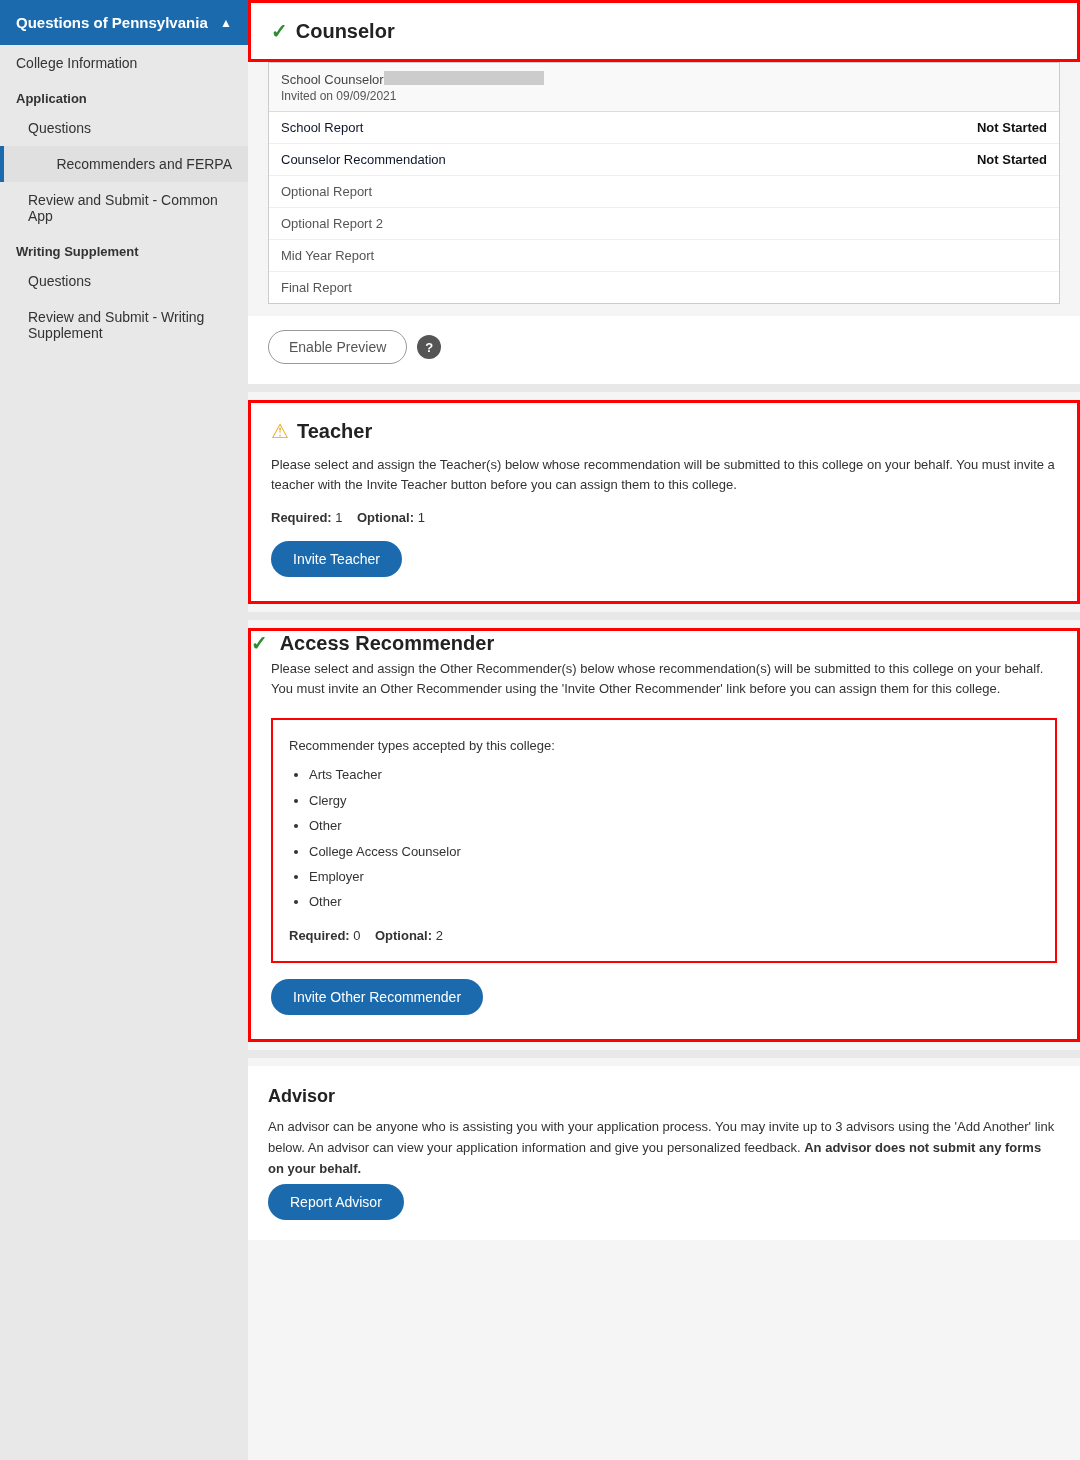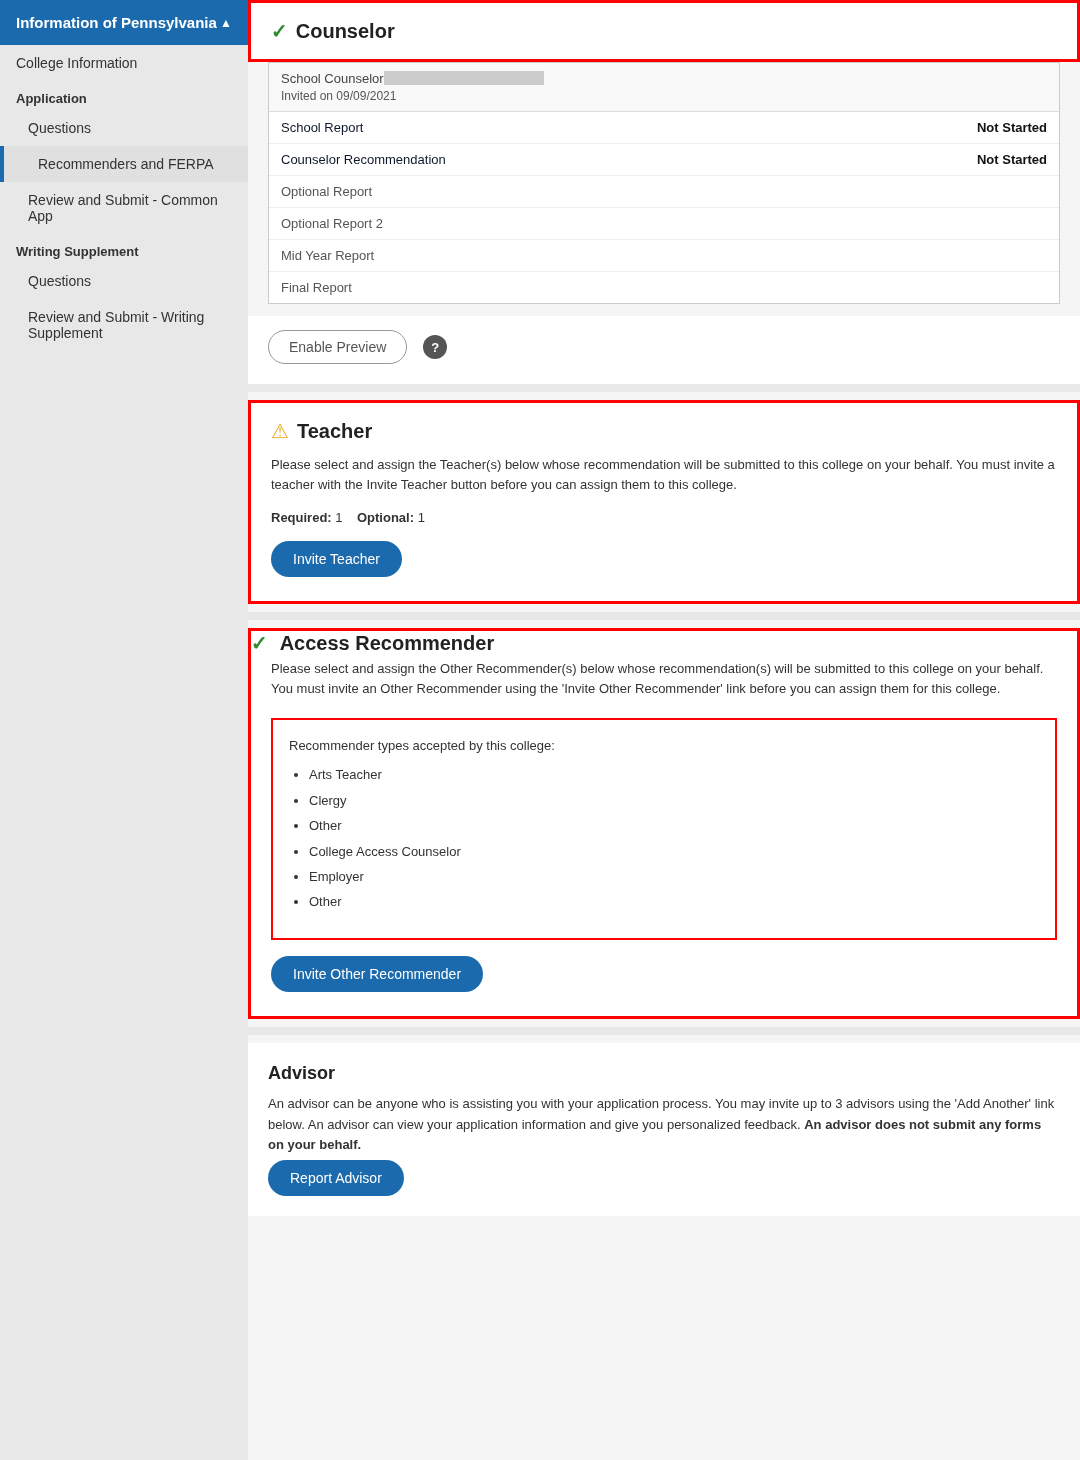--- a/index.html
+++ b/index.html
@@ -42,20 +42,21 @@
     .sidebar-item.active {
       border-left: 4px solid #1a6aad;
       padding-left: 12px;
       background: #e0e0e0;
     }
     .sidebar-item.sub {
       padding-left: 28px;
     }
     .sidebar-item.sub.active {
       padding-left: 34px;
+      text-align: right;
     }
 
     
     .main-content {
       flex: 1;
       padding: 0;
       background: #f5f5f5;
       overflow-y: auto;
     }
 
@@ -114,21 +115,21 @@
     }
     .counselor-row:last-child { border-bottom: none; }
     .counselor-row .label { color: #0f172a; }
     .counselor-row .status { font-weight: bold; color: #111; }
     .counselor-row .no-status { color: #555; }
 
     .enable-preview-row {
       padding: 14px 20px 20px 20px;
       display: flex;
       align-items: center;
-      gap: 16px;
+      gap: 10px;
       background: white;
     }
     .btn-outline {
       border: 1px solid #999;
       background: white;
       border-radius: 20px;
       padding: 8px 20px;
       font-size: 14px;
       color: #555;
       cursor: pointer;
@@ -235,21 +236,21 @@
     }
     .advisor-desc strong { font-weight: bold; }
 
     .divider { height: 8px; background: #e8e8e8; }
   </style>
 </head>
 <body>
 
 <div class="sidebar">
   <div class="sidebar-header">
-    <span>Information of Pennsylvania</span>
+    <span>Questions of Pennsylvania</span>
     <span class="chevron">▲</span>
   </div>
 
   <div class="sidebar-item">
     <span>College Information</span>
   </div>
 
   <div class="sidebar-section-label">
     <span>Application</span>
   </div>
@@ -282,21 +283,21 @@
 <div class="main-content">
 
   <div>
     <div class="section-header">
       <span class="check-icon">✓</span>
       <span class="section-title">Counselor</span>
     </div>
 
     <div class="counselor-card">
       <div class="counselor-card-header">
-        <div style="display:flex;align-items:flex-start;">
+        <div style="display:flex;align-items:center;">
           <span>School Counselor</span>
           <span class="name-bar" style="width:160px;height:14px;background:#ccc;display:inline-block;"></span>
         </div>
         <div style="font-size:12px;color:#555;margin-top:2px;">Invited on 09/09/2021</div>
       </div>
       <div class="counselor-card-body">
         <div class="counselor-row">
           <span class="label">School Report</span>
           <span class="status">Not Started</span>
         </div>
@@ -357,20 +358,27 @@
     <div class="rec-types-box">
       <div class="box-title">Recommender types accepted by this college:</div>
       <ul>
         <li>Arts Teacher</li>
         <li>Clergy</li>
         <li>Other</li>
         <li>College Access Counselor</li>
         <li>Employer</li>
         <li>Other</li>
       </ul>
+      <div class="required-optional" style="padding:0;">
+        <strong>Required:</strong>
+        <span>0</span>
+        &nbsp;&nbsp;
+        <strong>Optional:</strong>
+        <span>2</span>
+      </div>
     </div>
 
     <div class="btn-row">
       <button class="btn-blue">Invite Other Recommender</button>
     </div>
   </div>
 
   <div class="divider"></div>
 
   <div class="advisor-section">

